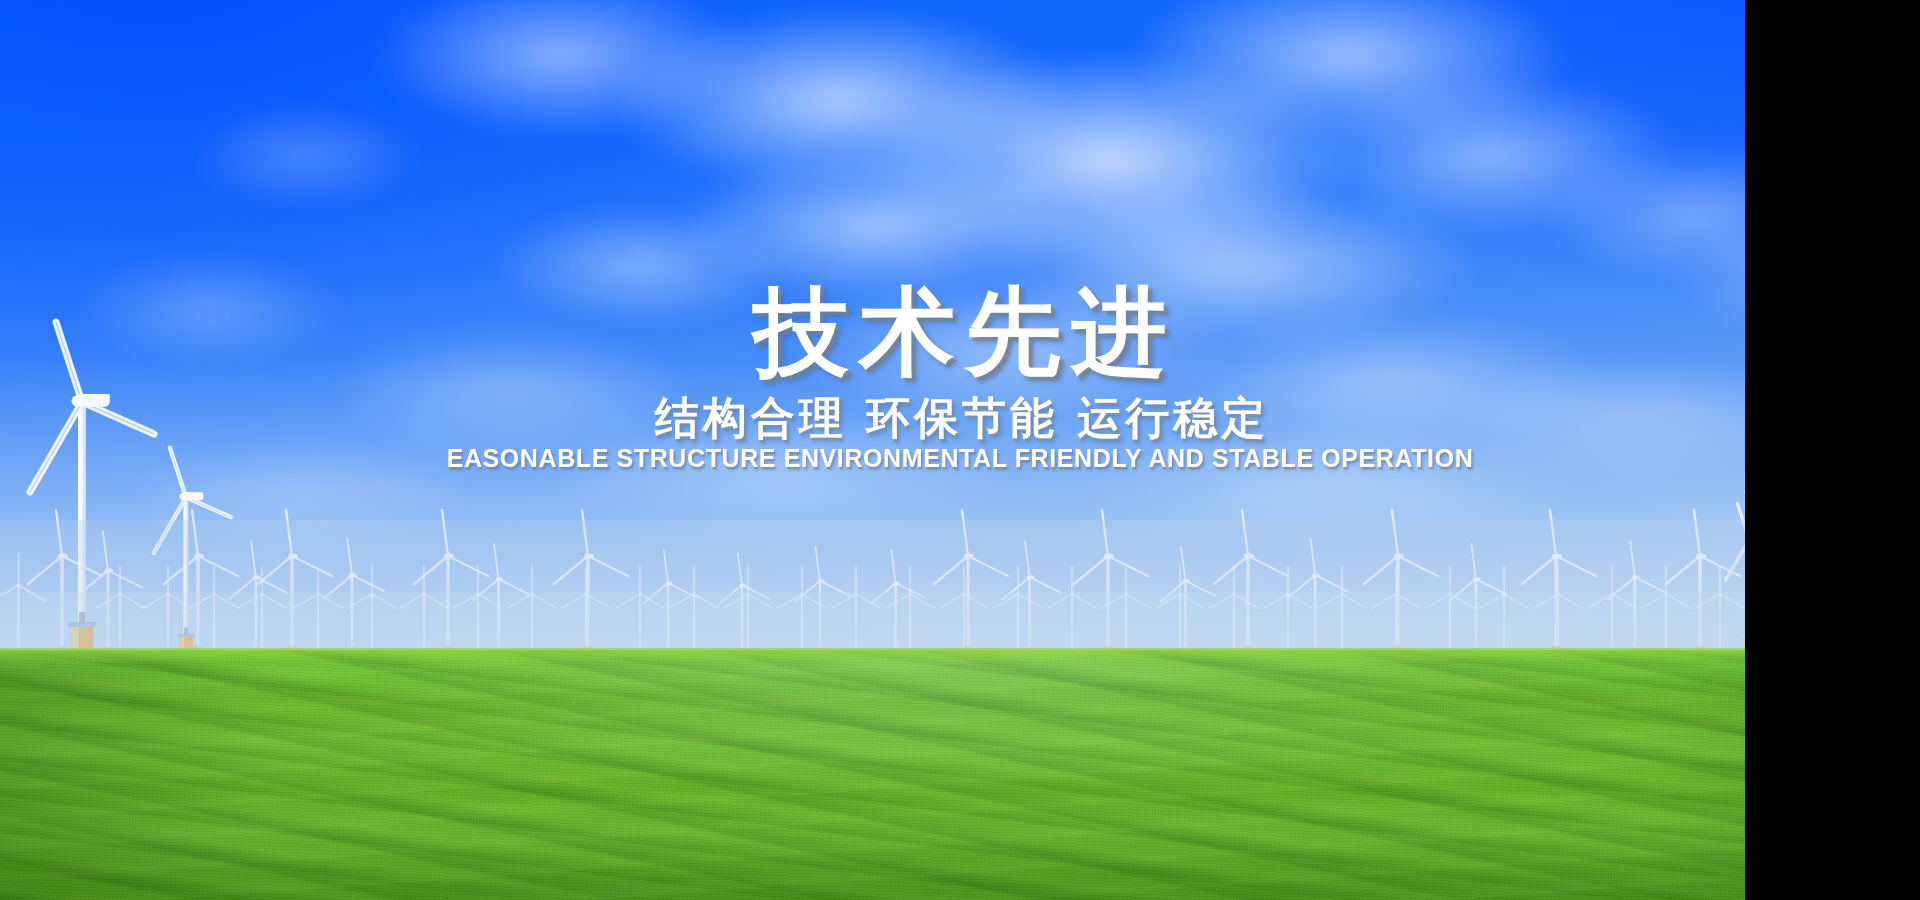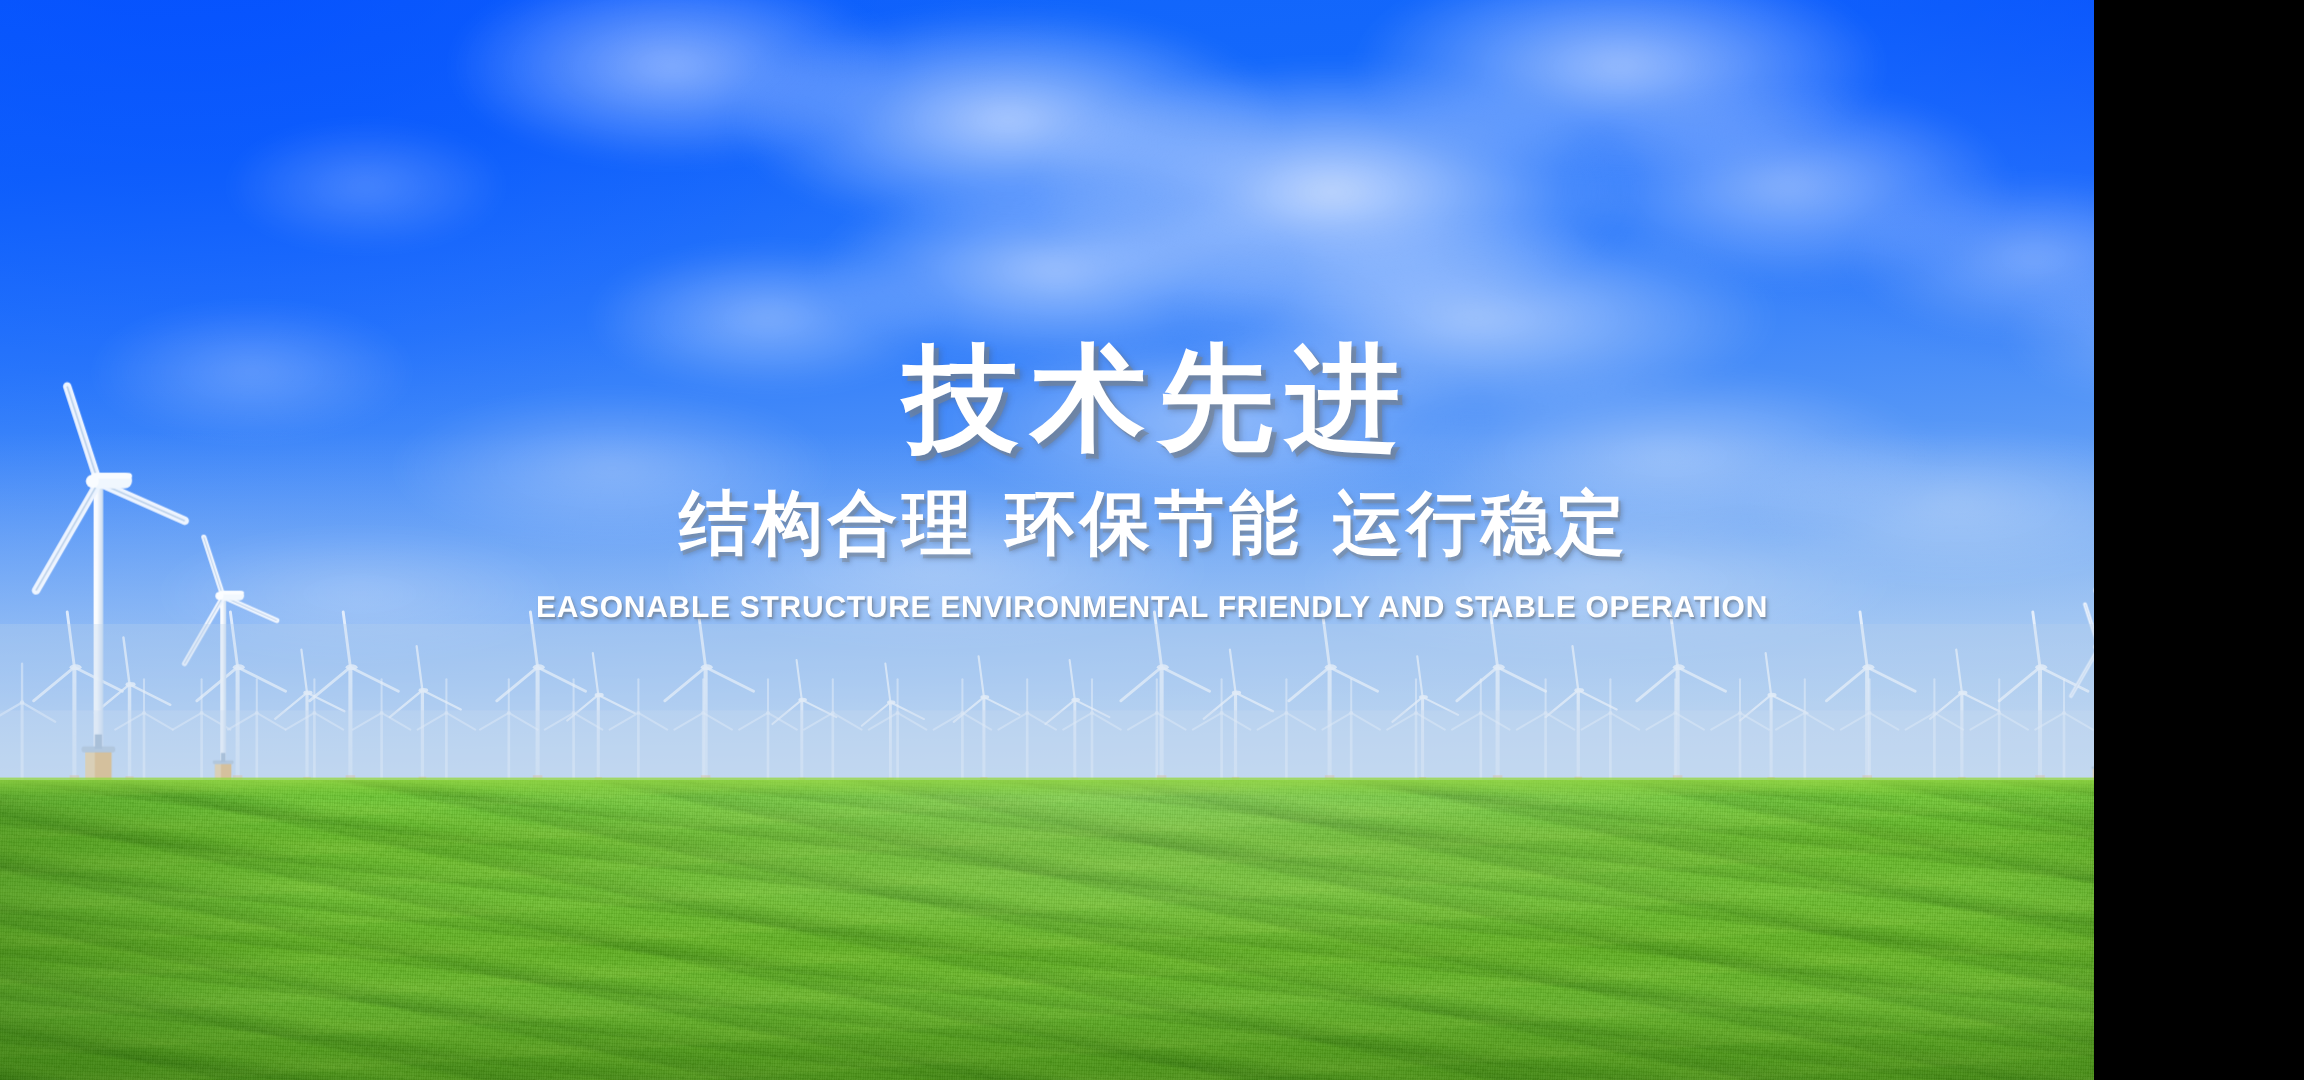--- a/index.html
+++ b/index.html
@@ -152,34 +152,34 @@
     font-weight: 700;
     color: #ffffff;
     letter-spacing: 10px;
     text-indent: 10px;
     text-shadow:
       4px 4px 0 rgba(120,132,148,.62),
       5px 5px 5px rgba(78,92,112,.45);
     font-family: "DejaVu Sans", "Liberation Sans", sans-serif;
   }
   .subhead {
-    margin-top: 18px;
-    font-size: 58px;
+    margin-top: 8px;
+    font-size: 44px;
     line-height: 1.18;
     font-weight: 700;
     color: #ffffff;
     letter-spacing: 4px;
     text-indent: 4px;
     text-shadow:
       2px 3px 0 rgba(126,140,158,.55),
       3px 4px 4px rgba(80,96,118,.40);
     font-family: "DejaVu Sans", "Liberation Sans", sans-serif;
   }
   .tagline {
-    margin-top: 22px;
+    margin-top: 0;
     font-size: 25px;
     font-weight: 700;
     color: #ffffff;
     letter-spacing: .6px;
     text-shadow:
       1px 2px 0 rgba(120,136,156,.60),
       2px 3px 3px rgba(80,96,118,.40);
     font-family: "Liberation Sans", "DejaVu Sans", sans-serif;
   }
 </style>

